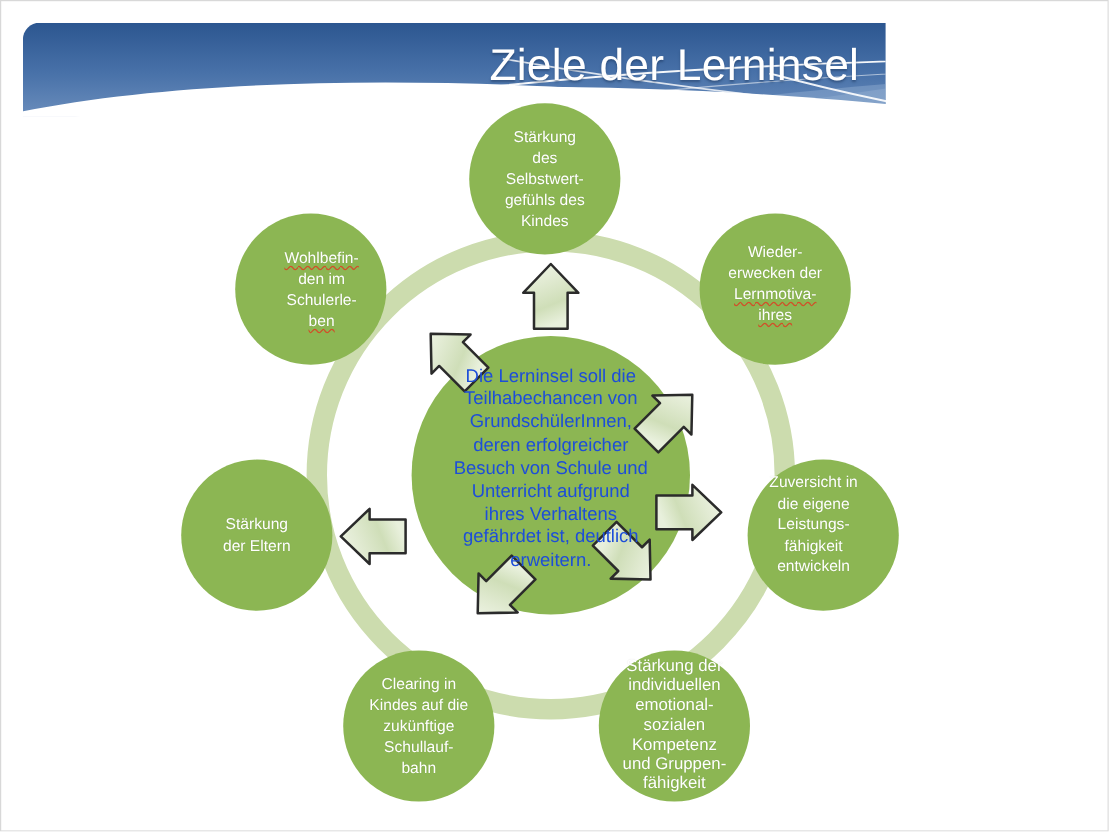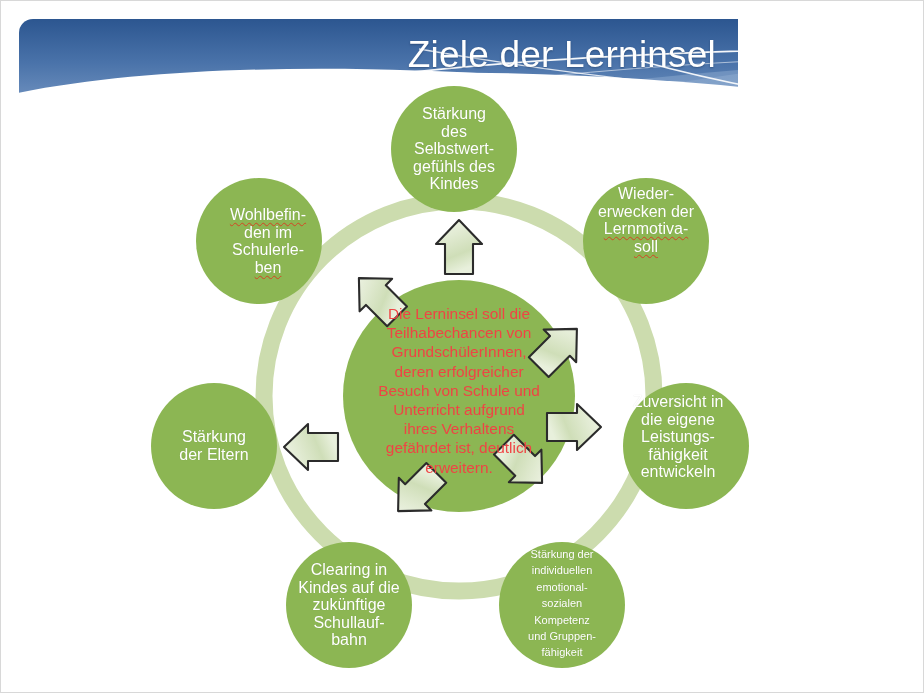--- a/index.html
+++ b/index.html
@@ -38,30 +38,30 @@
   
   #stage{
     position:absolute;left:0;top:0;width:924px;height:693px;
   }
   #stage svg{position:absolute;left:0;top:0;}
 
   .node-label{
     position:absolute;
     color:#ffffff;
     text-align:center;
-    font-size:16px;
+    font-size:13px;
     line-height:17.5px;
     white-space:pre-line;
     pointer-events:none;
     text-shadow:0 0 1px rgba(0,0,0,.12);
   }
-  .node-label.small{font-size:11px;line-height:16.4px;}
+  .node-label.small{font-size:14px;line-height:16.4px;}
   .center-label{
     position:absolute;
-    color:#ef4444;
+    color:#1d4ed8;
     text-align:center;
     font-size:15.4px;
     line-height:19.2px;
     white-space:pre-line;
     pointer-events:none;
   }
   .sp{
     text-decoration:underline;
     text-decoration-color:#d94b27;
     text-decoration-style:wavy;
@@ -172,24 +172,24 @@
 ihres Verhaltens
 gefährdet ist, deutlich
 erweitern.</div>
 
     <div class="node-label" style="left:392px;top:104px;width:122px;">Stärkung
 des
 Selbstwert-
 gefühls des
 Kindes</div>
 
-    <div class="node-label" style="left:584px;top:184px;width:122px;">Wieder-
+    <div class="node-label" style="left:584px;top:200px;width:122px;">Wieder-
 erwecken der
 <span class="sp">Lernmotiva-</span>
-<span class="sp">soll</span></div>
+<span class="sp">ihres</span></div>
 
     <div class="node-label" style="left:616px;top:392px;width:122px;">Zuversicht in
 die eigene
 Leistungs-
 fähigkeit
 entwickeln</div>
 
     <div class="node-label small" style="left:500px;top:545px;width:122px;">Stärkung der
 individuellen
 emotional-

